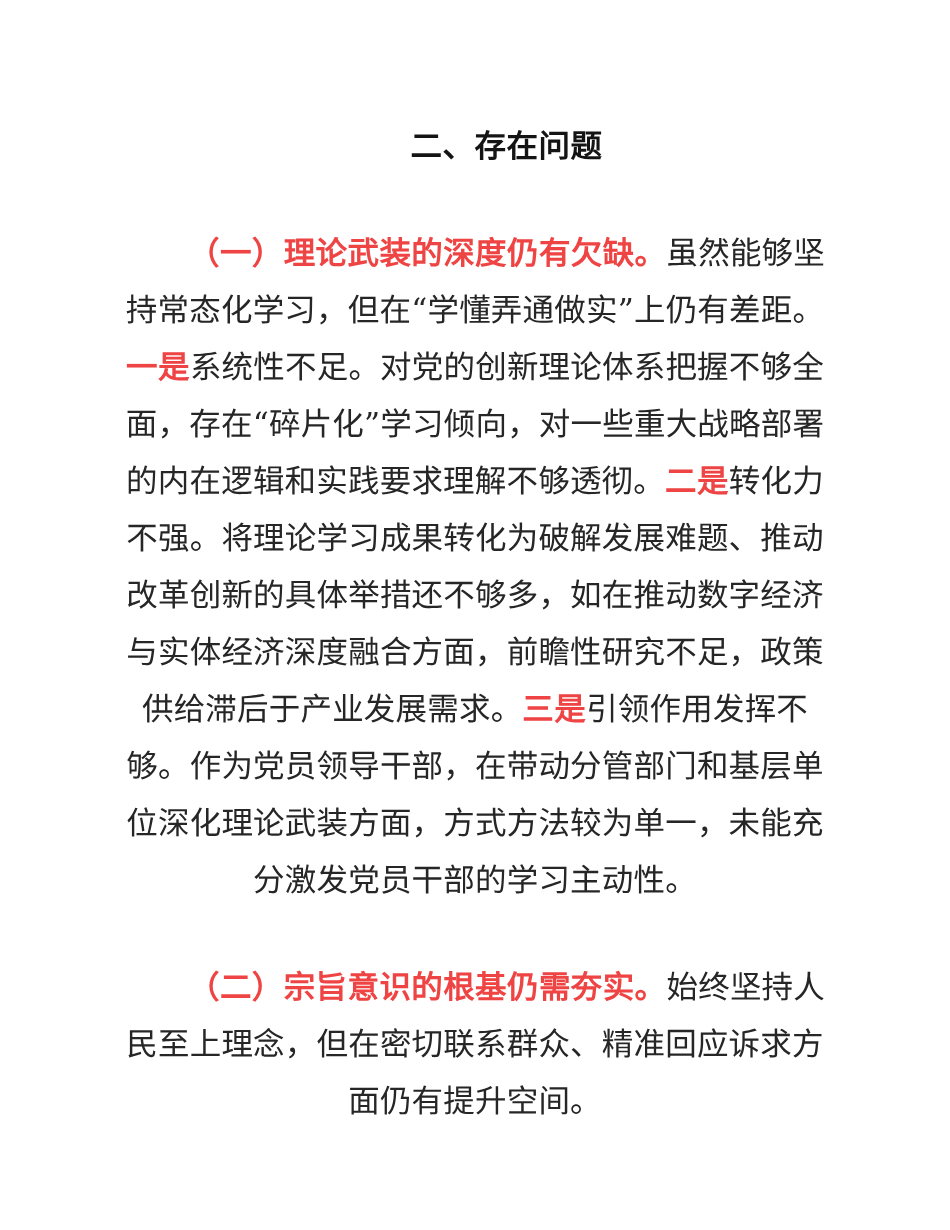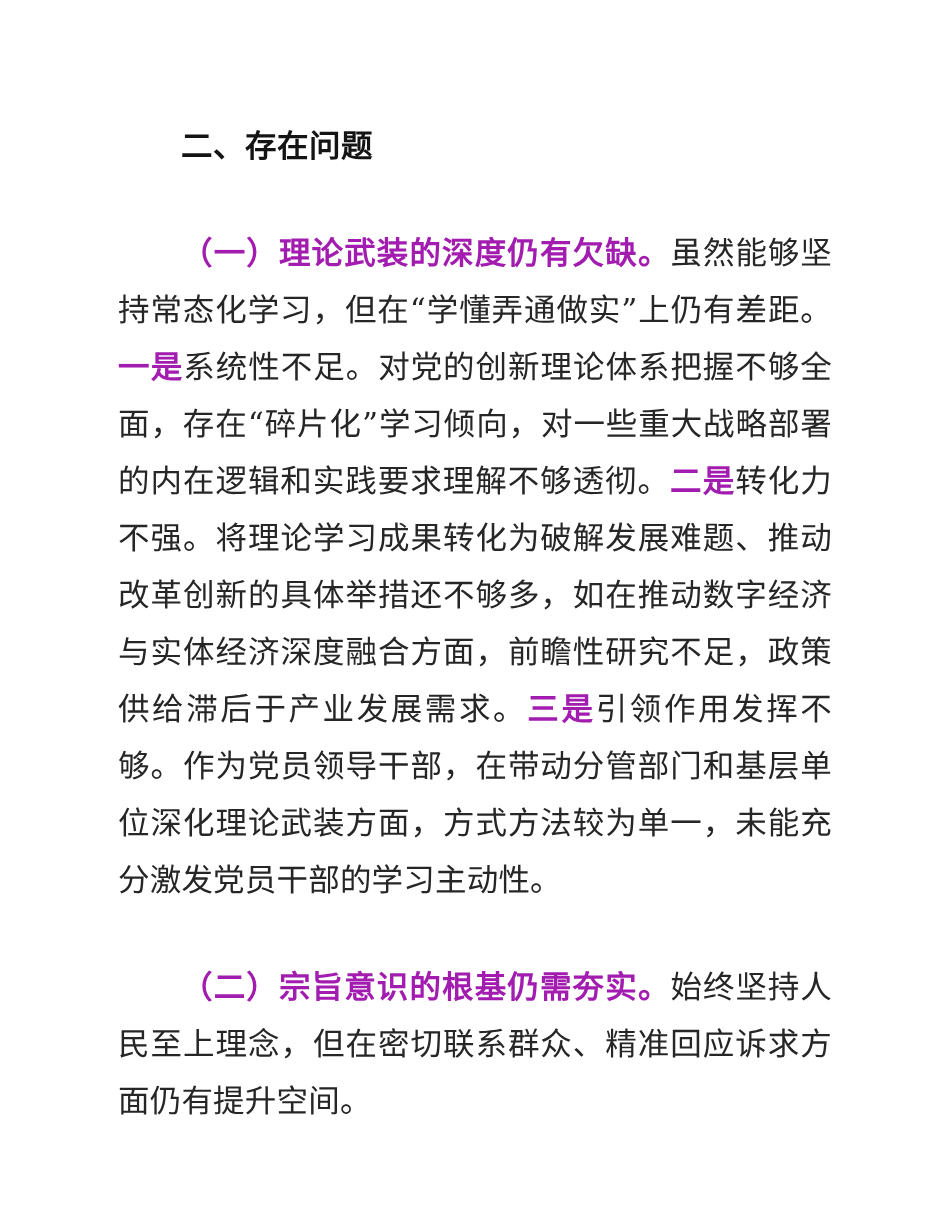--- a/index.html
+++ b/index.html
@@ -42,39 +42,40 @@
     -webkit-font-smoothing: antialiased;
   }
 
   .para.indent {
     text-indent: 63px;
   }
 
   
   .gap-before {
     margin-top: 50px;
+    text-align: center;
   }
 
   
   .heading {
     margin: 0;
     font-size: 31.5px;
     line-height: 57px;
     color: #141414;
     font-weight: 700;
     font-family: "DejaVu Sans", "Liberation Sans", sans-serif;
     text-indent: 63px;
     letter-spacing: 0.5px;
   }
 
   
   .b {
     font-weight: 700;
     font-family: "DejaVu Sans", "Liberation Sans", sans-serif;
-    color: #a21caf;
+    color: #ef4444;
     letter-spacing: 0.4px;
   }
 </style>
 </head>
 <body>
 
 <div class="page">
   <div class="doc-body">
 
 

